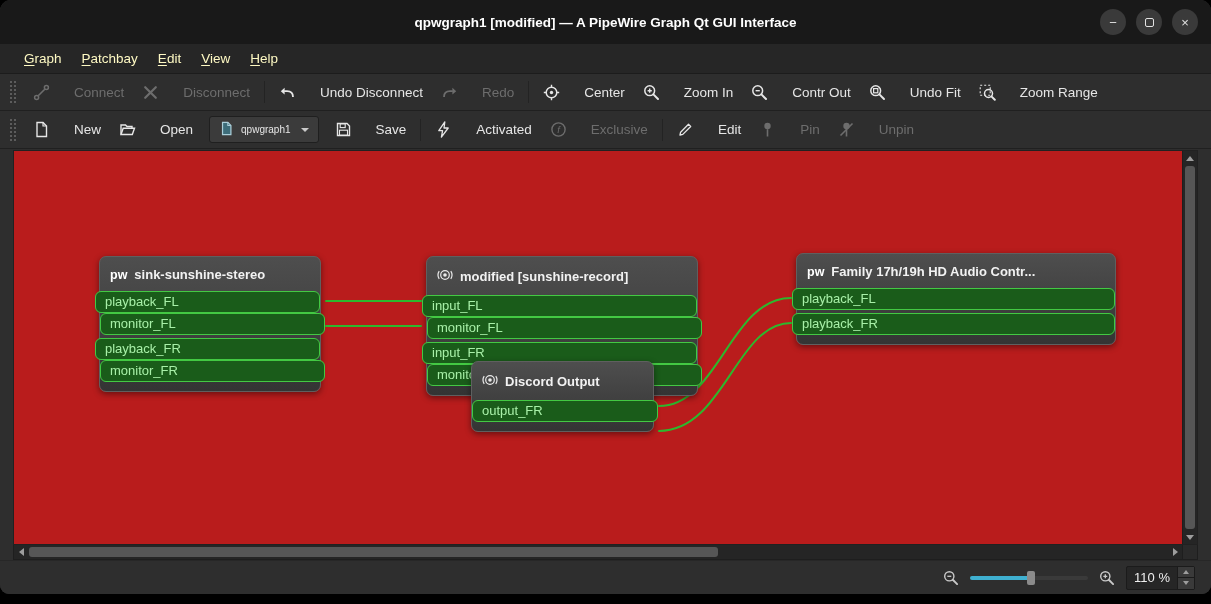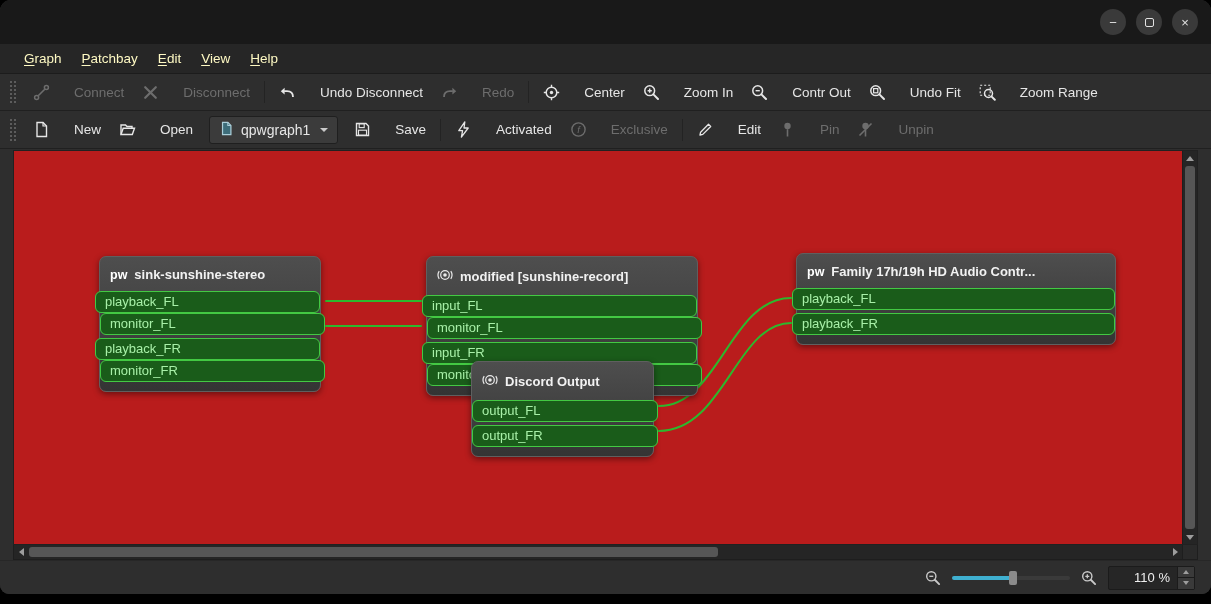--- a/index.html
+++ b/index.html
@@ -20,21 +20,21 @@
 
   
   .toolbar { background:#2e2e2e; border-bottom:1px solid #202020; display:flex; align-items:center; padding:0 6px; flex:0 0 auto; }
   .toolbar.t1 { height:37px; }
   .toolbar.t2 { height:38px; }
   .grip { width:6px; height:22px; border-left:2px dotted #5c5c5c; border-right:2px dotted #5c5c5c; margin:0 8px 0 4px; }
   .tbtn { display:inline-flex; align-items:center; gap:24px; padding:5px 9px; border-radius:3px; color:#e6e6e6; font-size:13.5px; white-space:nowrap; }
   .tbtn.disabled { color:#6d6d6d; }
   .tbtn svg { display:block; }
   .tsep { width:1px; height:22px; background:#232323; margin:0 5px; }
-  .combo { display:inline-flex; align-items:center; gap:7px; background:#3b3b3b; border:1px solid #1f1f1f; border-radius:3px; padding:4px 9px; margin:0 7px; color:#e6e6e6; font-size:14px; }
+  .combo { display:inline-flex; align-items:center; gap:7px; background:#3b3b3b; border:1px solid #1f1f1f; border-radius:3px; padding:4px 9px; margin:0 7px; color:#e6e6e6; font-size:10px; }
   .combo .drop { width:0; height:0; border-left:4px solid transparent; border-right:4px solid transparent; border-top:4.5px solid #c9c9c9; margin-left:3px; }
 
   
   .central { flex:1 1 auto; display:flex; flex-direction:column; padding:1px 13px 0 13px; min-height:0; }
   .canvas-row { flex:1 1 auto; display:flex; border:1px solid #212121; min-height:0; }
   .canvas { flex:1 1 auto; position:relative; background:#b91c1c; overflow:hidden; }
 
   .conn { position:absolute; left:0; top:0; pointer-events:none; }
   .conn path { stroke:var(--connection,#2db82d); stroke-width:2; fill:none; stroke-linecap:round; }
 
@@ -69,34 +69,35 @@
   .v-handle { position:absolute; left:2px; right:2px; top:15px; bottom:15px; background:#565656; border-radius:3px; }
   .h-handle { position:absolute; top:2px; bottom:2px; left:15px; width:59%; background:#565656; border-radius:3px; }
 
   
   .statusbar { height:34px; flex:0 0 auto; background:#2e2e2e; border-top:1px solid #272727; display:flex; align-items:center; justify-content:flex-end; gap:11px; padding:0 16px; }
   .zoom-ic { color:#c9c9c9; display:flex; align-items:center; }
   .slider { position:relative; width:118px; height:16px; }
   .slider .track { position:absolute; left:0; right:0; top:6px; height:4px; background:#3a3a3a; border-radius:2px; }
   .slider .slider-fill { position:absolute; left:0; top:6px; height:4px; width:52%; background:var(--slider-accent,#3fb0d0); border-radius:2px; }
   .slider .knob { position:absolute; top:1px; left:52%; transform:translateX(-50%); width:8px; height:14px; background:#8b8b8b; border-radius:2px; }
-  .spinbox { display:flex; align-items:stretch; background:#262626; border:1px solid #1b1b1b; border-radius:2px; height:24px;padding-left:18px; }
+  .spinbox { display:flex; align-items:stretch; background:#262626; border:1px solid #1b1b1b; border-radius:2px; height:24px; }
   .spin-value { color:#eeeeee; font-size:13px; display:flex; align-items:center; padding:0 7px; }
   .spin-btns { display:flex; flex-direction:column; width:17px; border-left:1px solid #1b1b1b; }
   .spin-btn { flex:1; background:#3a3a3a; display:flex; align-items:center; justify-content:center; }
   .spin-btn + .spin-btn { border-top:1px solid #1b1b1b; }
   .spin-btn .tri-up { border-left-width:3.5px; border-right-width:3.5px; border-bottom-width:4px; }
   .spin-btn .tri-down { border-left-width:3.5px; border-right-width:3.5px; border-top-width:4px; }
 </style>
 </head>
 <body>
 
 <div class="window">
 
   <div class="titlebar">
+    <span class="title">qpwgraph1 [modified] — A PipeWire Graph Qt GUI Interface</span>
     <div class="win-controls">
       <div class="wbtn">
           <span>−</span>
         </div>
       <div class="wbtn">
           <span class="maxbox"></span>
         </div>
       <div class="wbtn">
           <span>×</span>
         </div>
@@ -369,23 +370,20 @@
         <div class="node n4">
           <div class="node-title">
             <span><svg width="16" height="16" viewBox="0 0 16 16">
                   <circle cx="8" cy="8" r="1.8" fill="#eaeaea"></circle>
                   <circle cx="8" cy="8" r="4.3" fill="none" stroke="#eaeaea" stroke-width="1.2"></circle>
                   <path d="M2.2 4.2 a7 7 0 0 0 0 7.6 M13.8 4.2 a7 7 0 0 1 0 7.6" fill="none" stroke="#eaeaea" stroke-width="1.2"></path>
                 </svg></span>
             <span>Discord Output</span>
           </div>
           <div class="ports">
-            <div class="port-row only-out">
-              <span class="port out">output_FL</span>
-            </div>
             <div class="port-row only-out">
               <span class="port out">output_FR</span>
             </div>
           </div>
         </div>
 
       </div>
 
       <div class="vscroll">
         <div class="sb-btn" style="top:0;">

